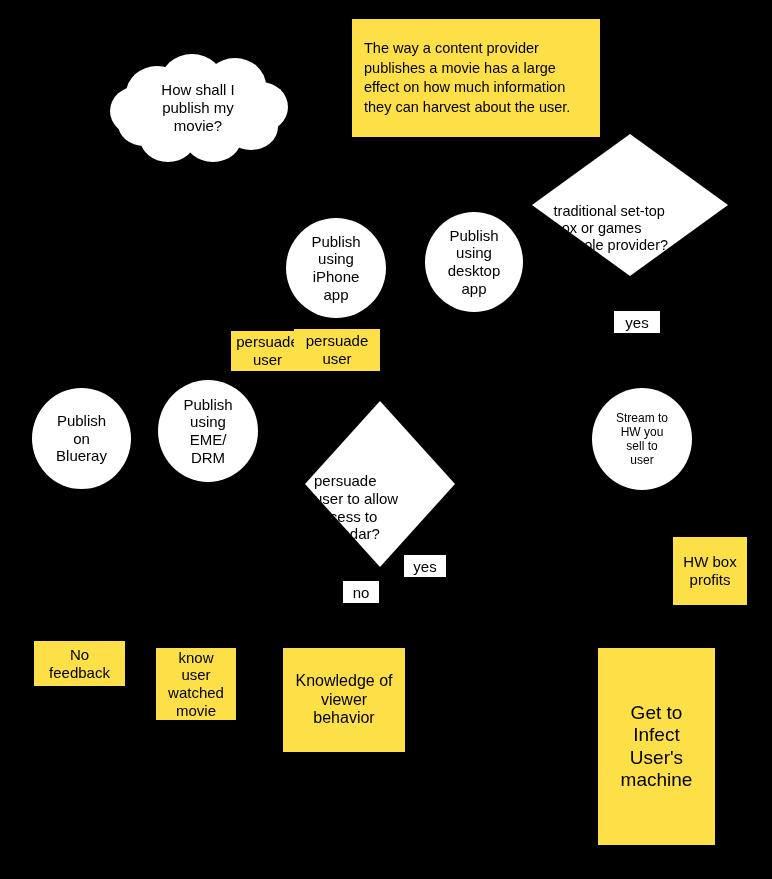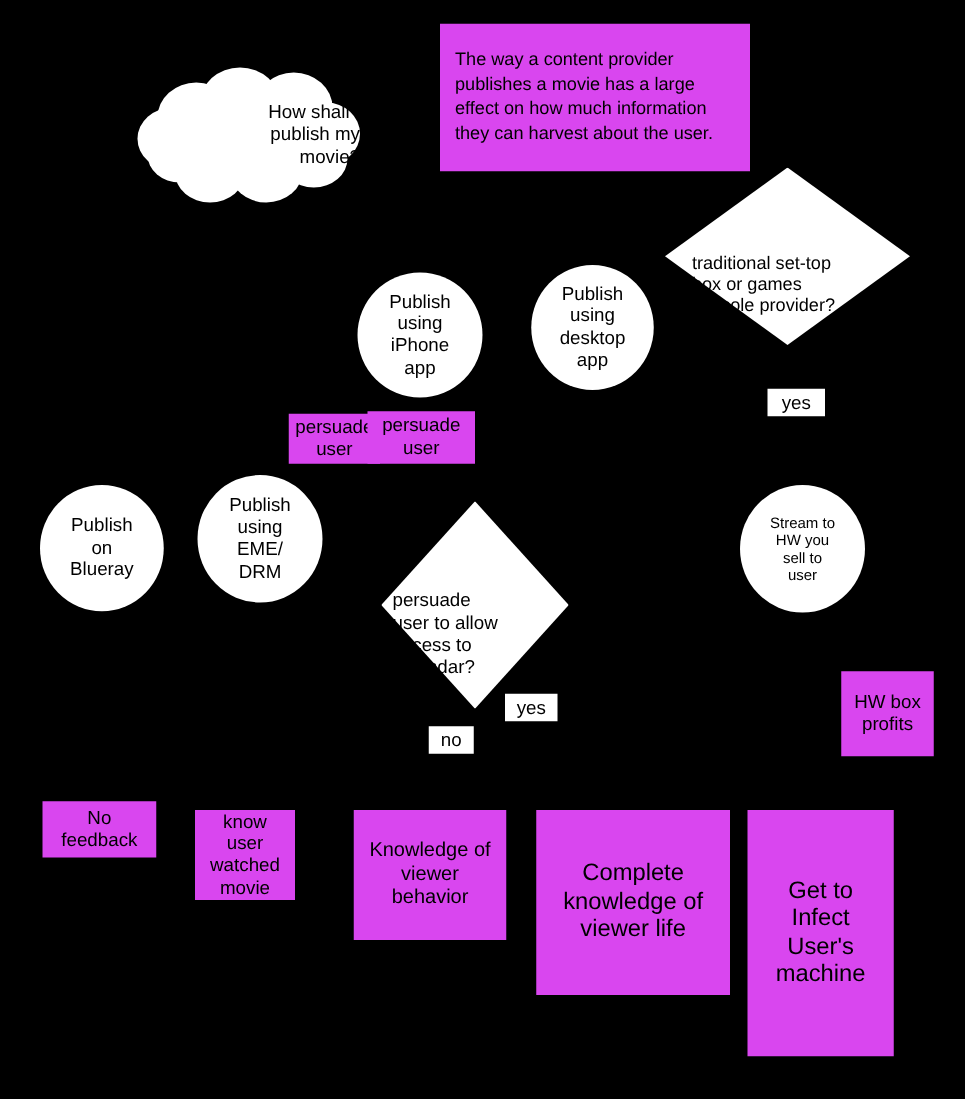--- a/index.html
+++ b/index.html
@@ -24,21 +24,21 @@
     align-items: center;
     justify-content: center;
     text-align: center;
     background: #ffffff;
     color: #000000;
     line-height: 1.18;
     white-space: pre-line;
     overflow: hidden;
   }
   
-  .rect { background: #d946ef; }
+  .rect { background: #fde047; }
 
   
   .ellipse {
     border-radius: 50%;
     background: #ffffff;
   }
 
   
   .diamond {
     background: transparent;
@@ -93,21 +93,21 @@
     <span class="puff" style="left:2px;  top:34px; width:56px; height:50px;"></span>
     <span class="puff" style="left:18px; top:14px; width:62px; height:56px;"></span>
     <span class="puff" style="left:52px; top:2px;  width:64px; height:58px;"></span>
     <span class="puff" style="left:96px; top:6px;  width:62px; height:56px;"></span>
     <span class="puff" style="left:126px;top:30px; width:54px; height:50px;"></span>
     <span class="puff" style="left:116px;top:52px; width:54px; height:46px;"></span>
     <span class="puff" style="left:76px; top:60px; width:58px; height:50px;"></span>
     <span class="puff" style="left:32px; top:62px; width:56px; height:48px;"></span>
     <span class="puff" style="left:10px; top:50px; width:52px; height:44px;"></span>
     <span class="puff" style="left:30px; top:24px; width:124px; height:62px;"></span>
-    <span class="cloud-label" style="padding-top:2px;text-align:right;">How shall I
+    <span class="cloud-label" style="padding-top:2px;">How shall I
 publish my
 movie?</span>
   </div>
 
   <div class="node rect" style="left:352px; top:19px; width:248px; height:118px; font-size:14.5px; padding:20px 12px 12px 12px; align-items:flex-start; justify-content:flex-start; text-align:left; white-space:normal; line-height:1.35;">
     <span>The way a content provider publishes a movie has a large effect on how much information they can harvest about the user.</span>
   </div>
 
   <div class="node diamond" style="left:532px; top:134px; width:196px; height:142px; font-size:14.5px;">
     <span class="dia-bg"></span>
@@ -190,25 +190,20 @@
 watched
 movie</span>
   </div>
 
   <div class="node rect" style="left:283px; top:648px; width:122px; height:104px; font-size:16px;">
     <span>Knowledge of
 viewer
 behavior</span>
   </div>
 
-  <div class="node rect" style="left:429px; top:648px; width:155px; height:148px; font-size:19px;">
-    <span>Complete
-knowledge of
-viewer life</span>
-  </div>
 
   <div class="node rect" style="left:598px; top:648px; width:117px; height:197px; font-size:19px;">
     <span>Get to
 Infect
 User's
 machine</span>
   </div>
 
 </div>
 

